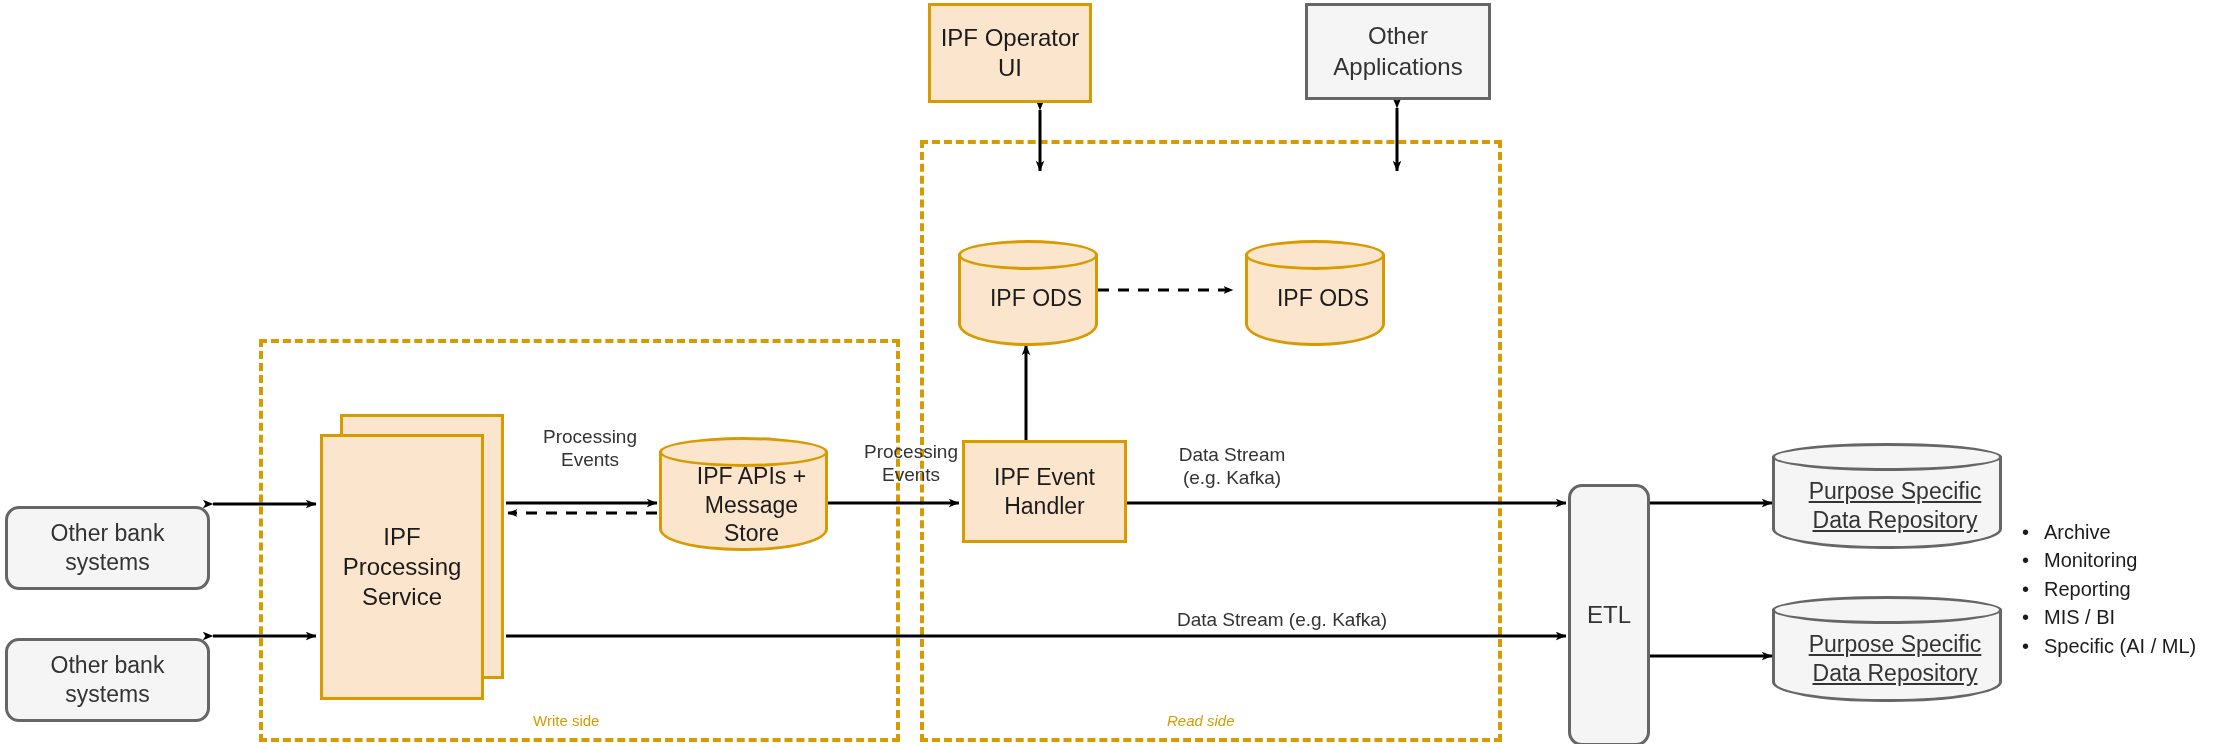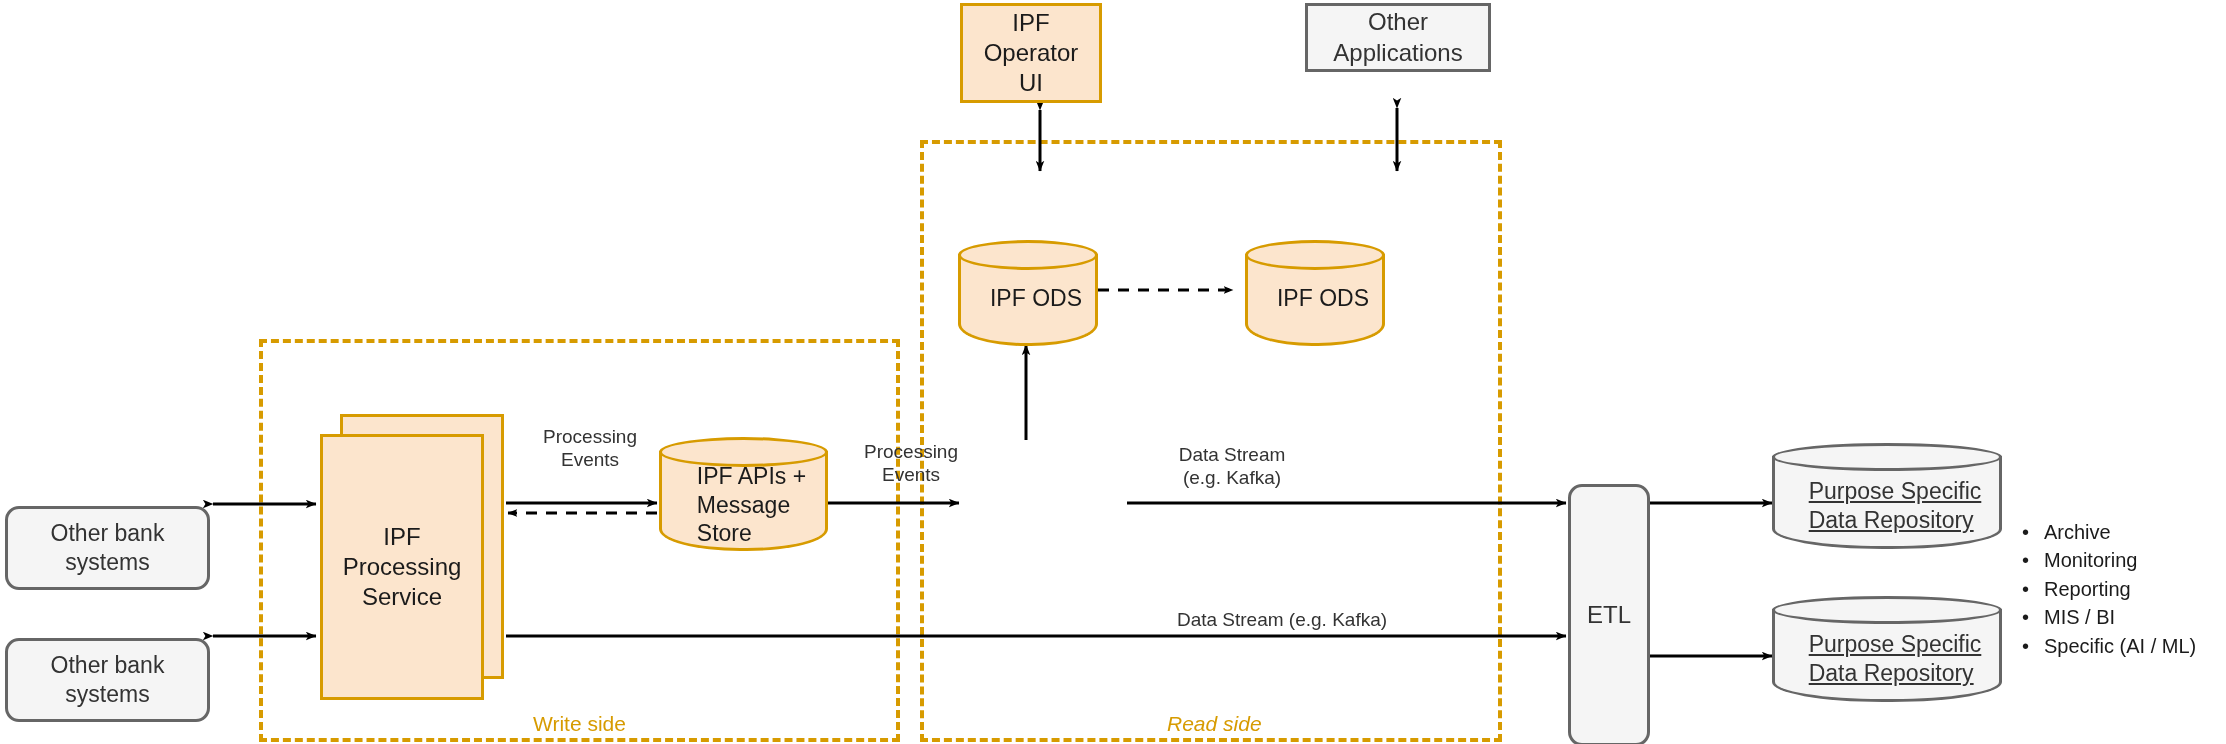--- a/index.html
+++ b/index.html
@@ -72,20 +72,21 @@
     top:0;
     box-sizing:border-box;
     border-radius:50%;
   }
   .cyl .ctext{
     position:absolute;
     left:0; right:0;
     display:flex;
     align-items:center;
     justify-content:center;
+    text-align:center;
     line-height:1.26;
     margin-left:16px;
   }
   .cyl.orange-cyl .body{
     background:#fce5cd;
     border-left:3px solid #d79b00;
     border-right:3px solid #d79b00;
     border-bottom:3px solid #d79b00;
     border-bottom-left-radius:48% 22px;
     border-bottom-right-radius:48% 22px;
@@ -113,21 +114,21 @@
   
   .zone{
     position:absolute;
     box-sizing:border-box;
     border:4px dashed #d79b00;
     background:transparent;
   }
   .zone-label{
     position:absolute;
     color:#d79b00;
-    font-size:21px;
+    font-size:15px;
     white-space:nowrap;
   }
 
   
   .edge-label{
     position:absolute;
     color:#333333;
     font-size:19px;
     line-height:1.22;
     text-align:center;
@@ -213,43 +214,47 @@
       <line x1="506" y1="636" x2="1566" y2="636" marker-end="url(#ah)"></line>
 
       
       <line x1="1650" y1="503" x2="1772" y2="503" marker-end="url(#ah)"></line>
 
       
       <line x1="1650" y1="656" x2="1772" y2="656" marker-end="url(#ah)"></line>
     </g>
   </svg>
 
-  <div class="node orange fs24" style="left:960px; top:3px; width:142px; height:100px;">
+  <div class="node orange fs24" style="left:928px; top:3px; width:164px; height:100px;">
     <span class="lbl" style="white-space:pre-line;">IPF Operator
 UI</span>
   </div>
 
-  <div class="node grey fs24" style="left:1305px; top:3px; width:186px; height:69px;">
+  <div class="node grey fs24" style="left:1305px; top:3px; width:186px; height:97px;">
     <span class="lbl" style="white-space:pre-line;">Other
 Applications</span>
   </div>
 
 
   <div class="cyl orange-cyl" style="left:958px; top:240px; width:140px; height:106px;">
     <div class="body" style="top:14px; height:92px;"></div>
     <div class="top" style="height:30px;"></div>
     <div class="ctext fs23" style="top:40px; height:36px; white-space:pre-line;">IPF ODS</div>
   </div>
 
   <div class="cyl orange-cyl" style="left:1245px; top:240px; width:140px; height:106px;">
     <div class="body" style="top:14px; height:92px;"></div>
     <div class="top" style="height:30px;"></div>
     <div class="ctext fs23" style="top:40px; height:36px; white-space:pre-line;">IPF ODS</div>
   </div>
 
+  <div class="node orange fs23" style="left:962px; top:440px; width:165px; height:103px;">
+    <span class="lbl" style="white-space:pre-line;">IPF Event
+Handler</span>
+  </div>
 
   <div class="node grey rounded fs23" style="left:5px; top:462px; width:205px; height:84px;">
     <span class="lbl" style="white-space:pre-line;">Other bank
 systems</span>
   </div>
 
   <div class="node grey rounded fs23" style="left:5px; top:594px; width:205px; height:84px;">
     <span class="lbl" style="white-space:pre-line;">Other bank
 systems</span>
   </div>

